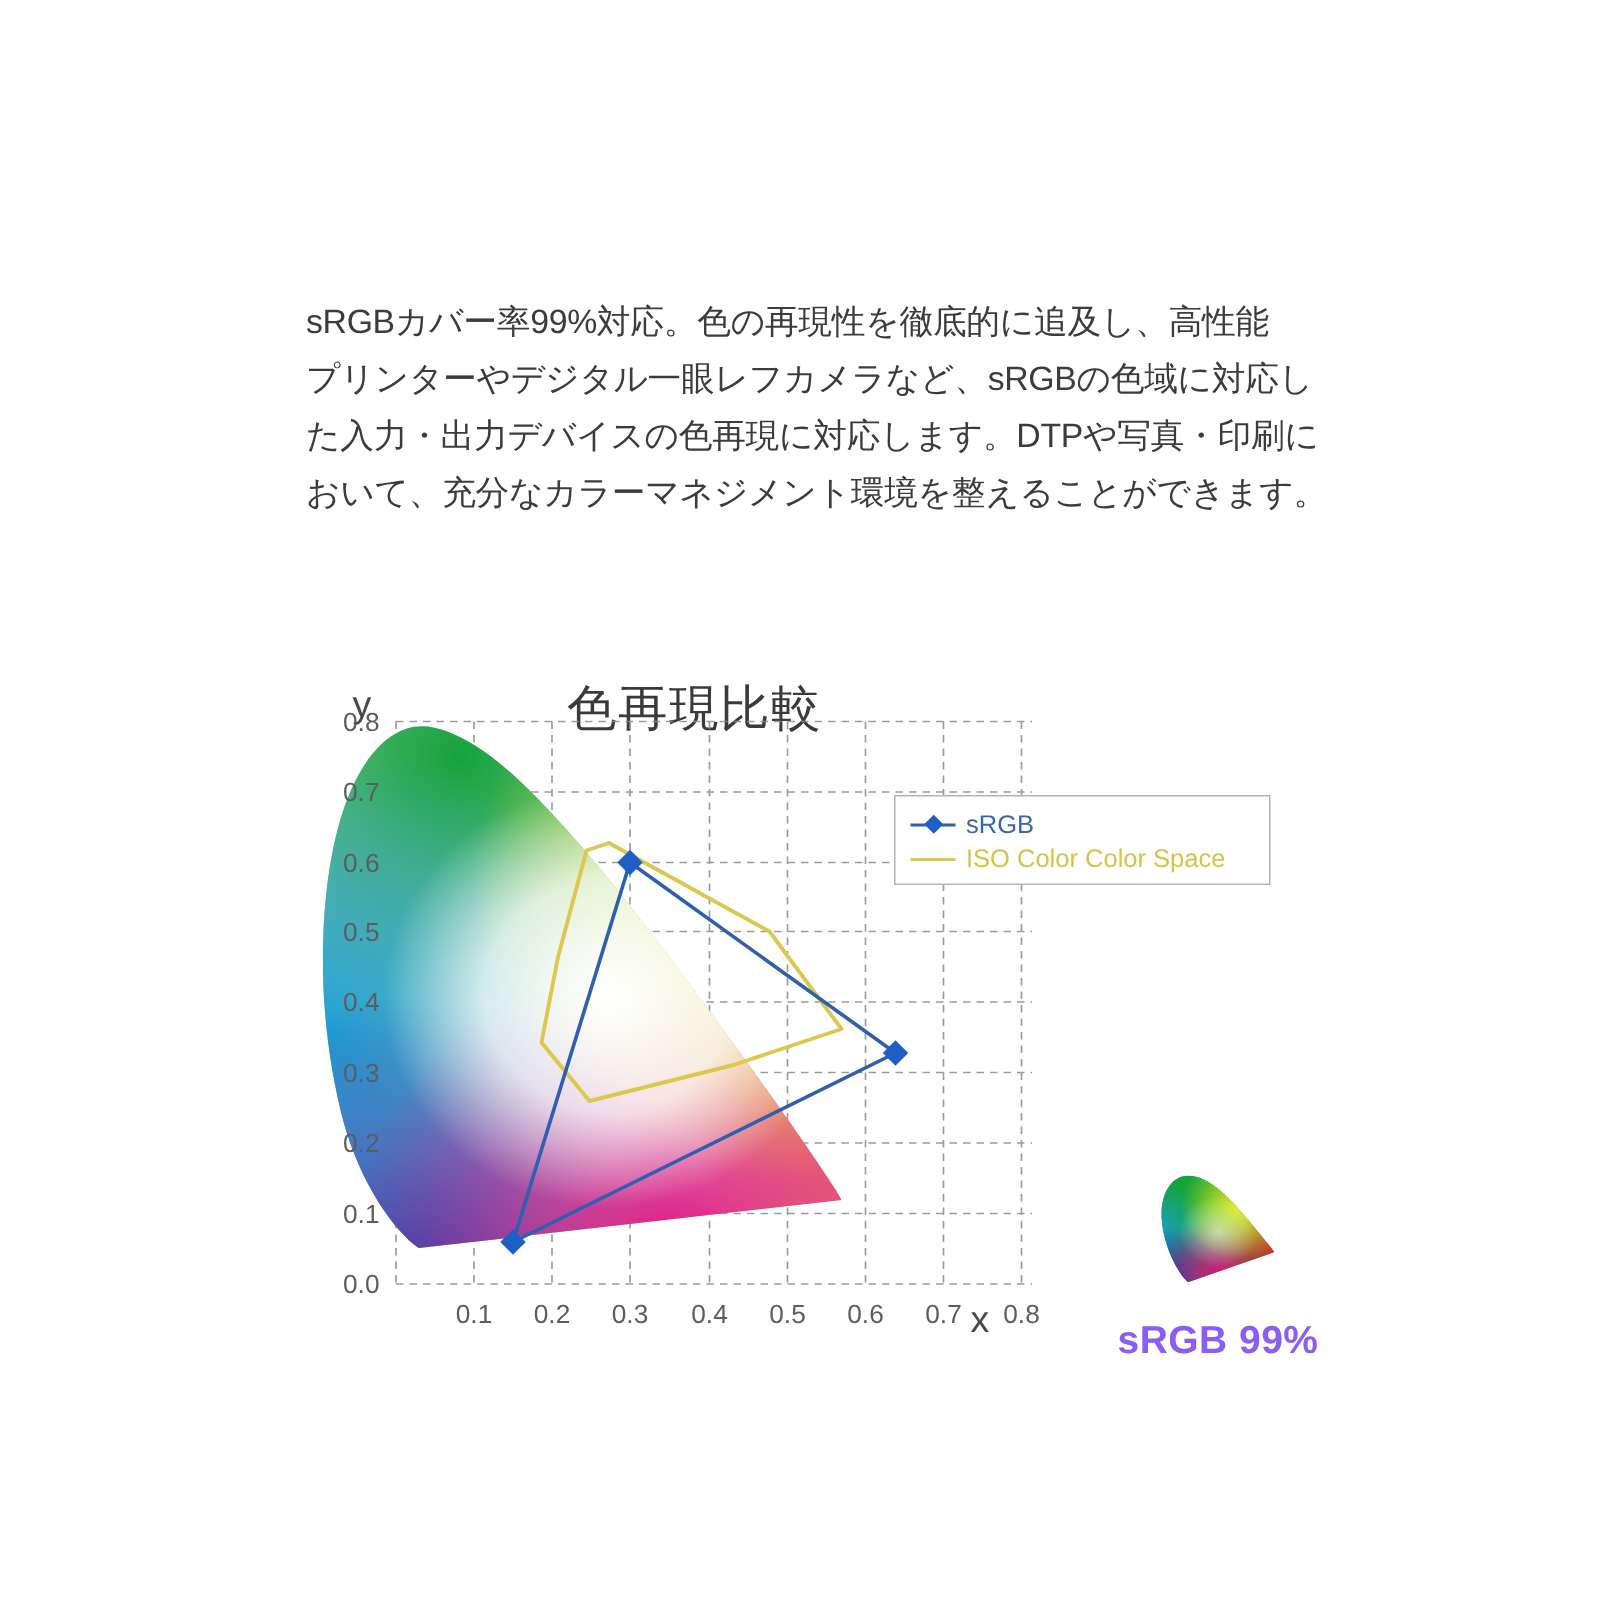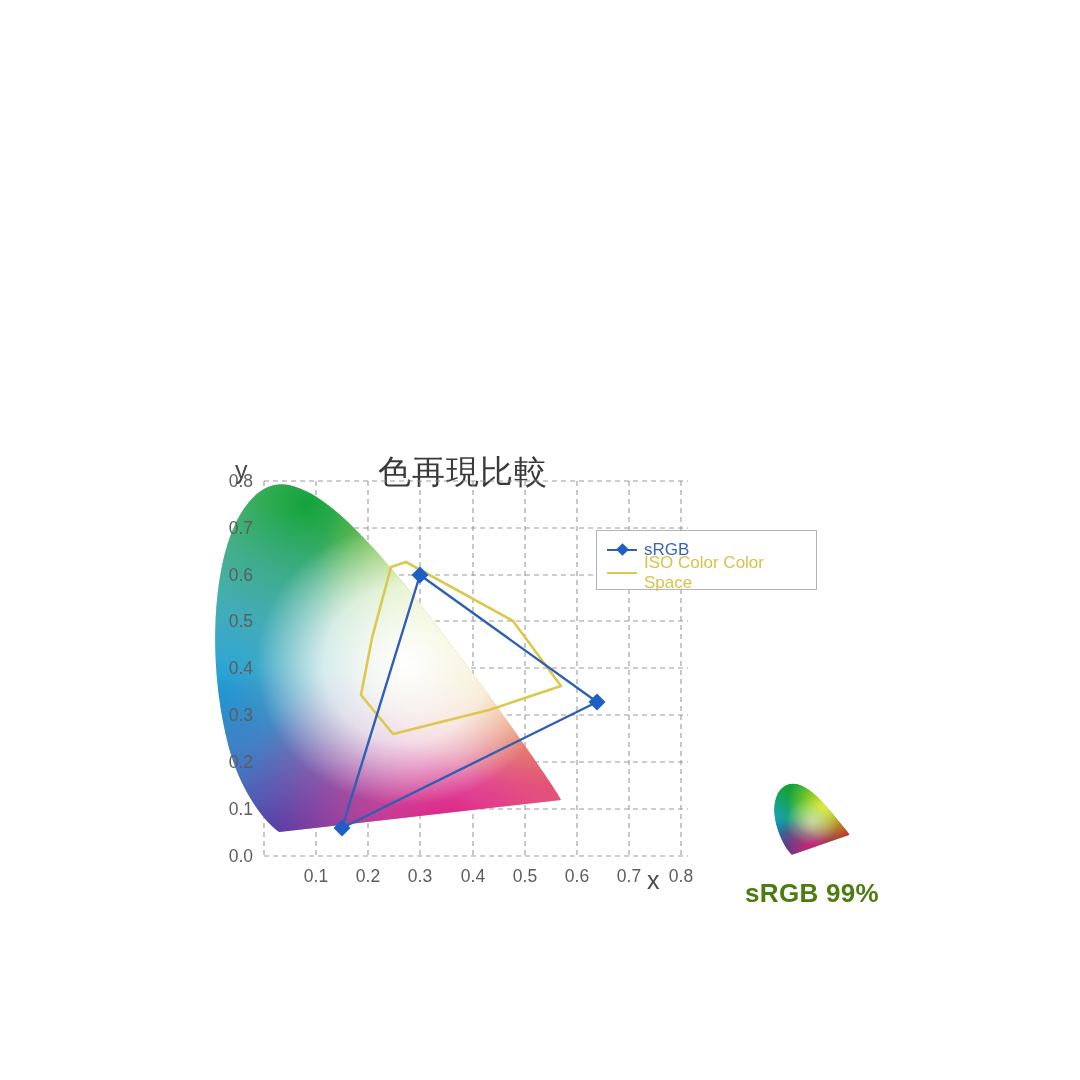--- a/index.html
+++ b/index.html
@@ -92,21 +92,21 @@
     font-size: 17.5px;
     fill: #5d5d5d;
     font-family: "Liberation Sans", "DejaVu Sans", sans-serif;
   }
 
   
   .legend {
     position: absolute;
     left: 400px;
     top: 82px;
-    width: 221px;
+    width: 251px;
     height: 60px;
     border: 1px solid #b0b4bb;
     background: #ffffff;
     box-sizing: border-box;
     padding: 7px 0 16px 10px;
   }
   .legend-row {
     display: flex;
     align-items: center;
     height: 23px;
@@ -148,30 +148,36 @@
   .badge-icon {
     width: 96px;
     height: 86px;
     margin: 0 auto;
     display: block;
   }
   .badge-text {
     margin-top: 14px;
     font-size: 26px;
     font-weight: 700;
-    color: #4d7c0f;
+    color: #8b5cf6;
     letter-spacing: 0.3px;
   }
 </style>
 </head>
 <body>
 
 <div class="page">
 
 
+  <div class="body-copy">
+    <div class="line">sRGBカバー率99%対応。色の再現性を徹底的に追及し、高性能</div>
+    <div class="line">プリンターやデジタル一眼レフカメラなど、sRGBの色域に対応し</div>
+    <div class="line">た入力・出力デバイスの色再現に対応します。DTPや写真・印刷に</div>
+    <div class="line">おいて、充分なカラーマネジメント環境を整えることができます。</div>
+  </div>
 
   <div class="chart-block">
 
     <div class="chart-title">色再現比較</div>
 
     <div class="axis-label-y">y</div>
 
     <div class="axis-label-x">x</div>
 
     <svg class="plot-svg" width="500" height="470" viewBox="0 0 500 470">

